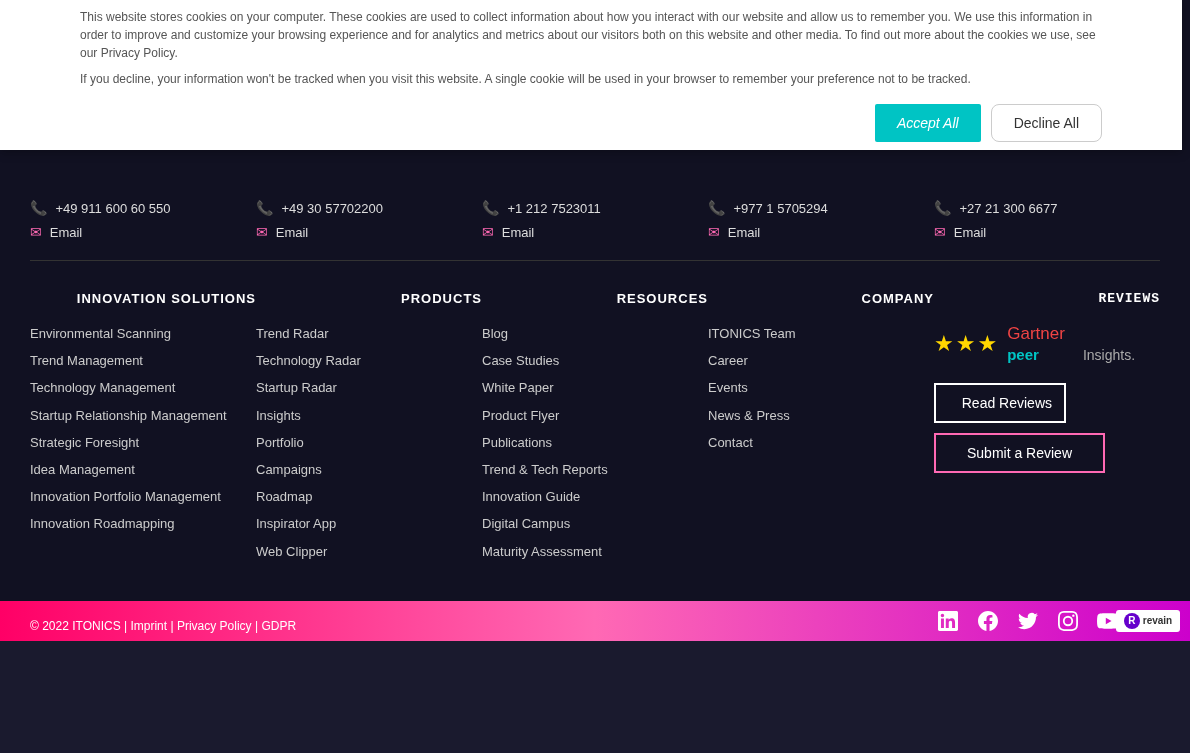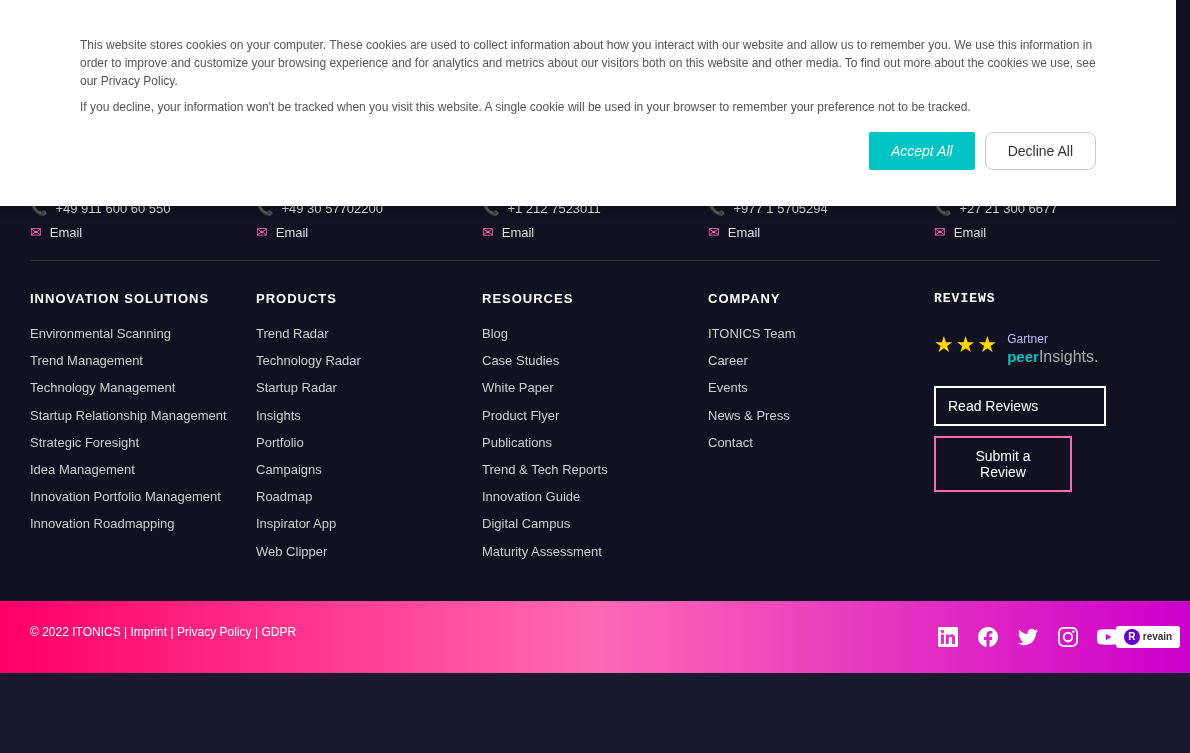--- a/index.html
+++ b/index.html
@@ -11,24 +11,24 @@
       min-height: 753px;
       position: relative;
       overflow-x: hidden;
     }
 
     
     .cookie-banner {
       position: absolute;
       top: 0;
       left: 0;
-      right: 14px;
+      right: 8px;
       background: #fff;
       color: #333;
-      padding: 36px 80px;
+      padding: 8px 80px;
       z-index: 100;
       box-shadow: 0 2px 10px rgba(0,0,0,0.3);
     }
     .cookie-banner p {
       font-size: 12px;
       line-height: 1.5;
       color: #555;
       margin-bottom: 8px;
     }
     .cookie-banner .cookie-desc2 {
@@ -112,20 +112,21 @@
     .footer-col {
       flex: 1;
     }
     .footer-col-title {
       font-size: 13px;
       font-weight: bold;
       color: #fff;
       letter-spacing: 1px;
       margin-bottom: 18px;
       text-transform: uppercase;
+      text-align: right;
     }
     .footer-col ul {
       list-style: none;
       display: flex;
       flex-direction: column;
       gap: 8px;
     }
     .footer-col ul li a {
       color: #ccc;
       text-decoration: none;
@@ -159,63 +160,63 @@
     .peer-insights-text {
       font-size: 13px;
     }
     .peer-insights-text .peer {
       color: #00c4c4;
       font-weight: bold;
       font-size: 15px;
     }
     .peer-insights-text .insights {
       color: #aaa;
-      font-size: 16px;
+      font-size: 14px;
+      margin-left: 44px;
     }
     .peer-insights-text .gartner-label {
-      color: #c4b5fd;
-      font-size: 12px;
+      color: #ef4444;
+      font-size: 17px;
       display: block;
       margin-bottom: 2px;
-      margin-top: 8px;
     }
     .review-buttons {
       display: flex;
       flex-direction: column;
       gap: 10px;
       margin-top: 10px;
     }
     .btn-read-reviews {
       background: transparent;
       color: #fff;
       border: 2px solid #fff;
       padding: 10px 12px;
       font-size: 14px;
       cursor: pointer;
-      width: 172px;
-      text-align: left;
+      width: 132px;
+      text-align: right;
     }
     .btn-submit-review {
       background: transparent;
       color: #fff;
       border: 2px solid #ff69b4;
       padding: 10px 20px;
       font-size: 14px;
       cursor: pointer;
-      width: 138px;
+      width: 171px;
       text-align: center;
     }
 
     
     .bottom-bar {
       background: linear-gradient(90deg, #ff0066, #ff69b4, #cc00cc);
-      padding: 24px 30px;
+      padding: 8px 30px;
       display: flex;
       justify-content: space-between;
-      align-items: flex-start;
+      align-items: flex-end;
     }
     .copyright {
       font-size: 12px;
       color: #fff;
     }
     .copyright a {
       color: #fff;
       text-decoration: none;
     }
     .social-icons {

